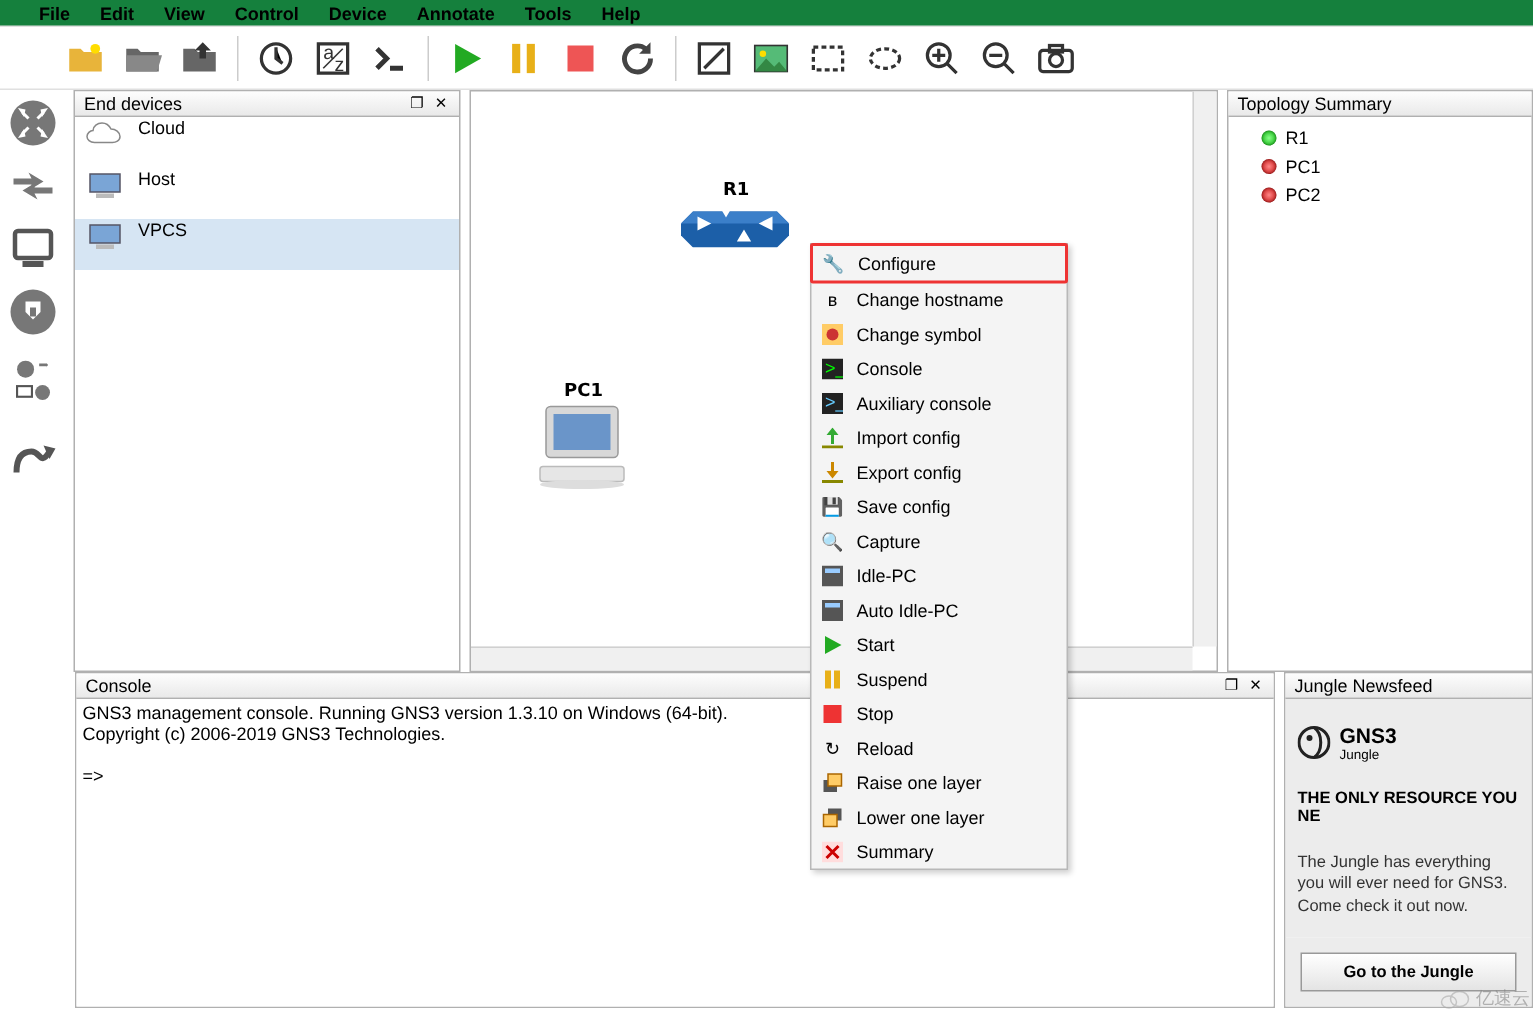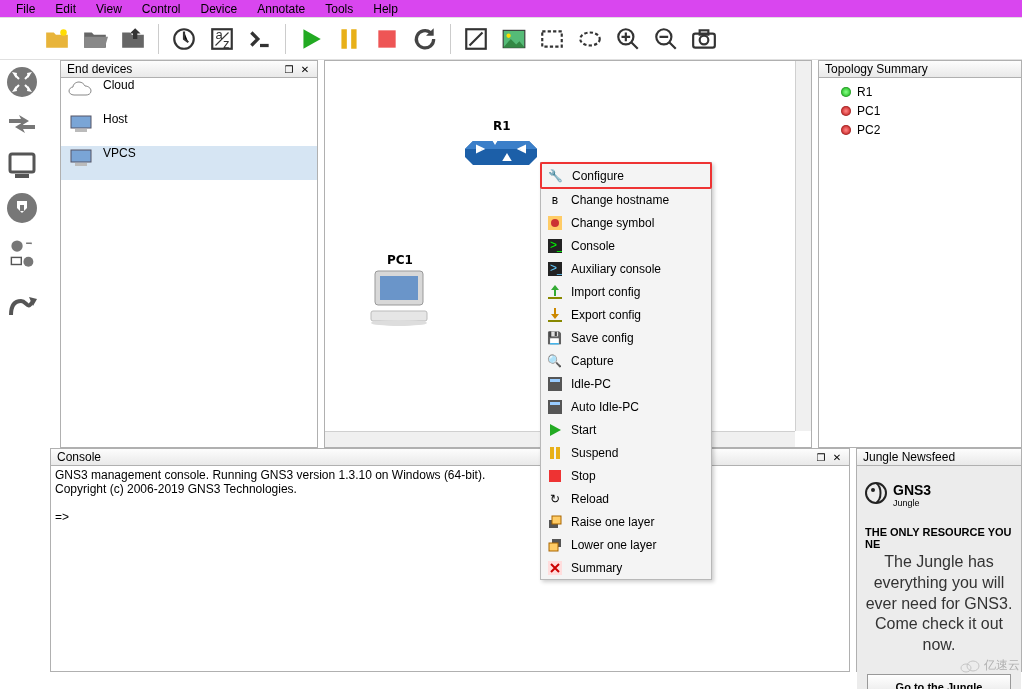--- a/index.html
+++ b/index.html
@@ -1,31 +1,31 @@
 <!DOCTYPE html>
 <html><head>
 <meta charset="utf-8">
 <style>
 * { box-sizing: border-box; margin: 0; padding: 0; font-family: "Segoe UI", Tahoma, sans-serif; font-size: 12px; }
 body { width: 1022px; height: 689px; background: #fff; overflow: hidden; position: relative; }
-.menubar { display: flex; padding: 2px 6px; background: #d946ef; border-bottom: 1px solid #e0e0e0; height: 18px; align-items: center; }
+.menubar { display: flex; padding: 2px 16px; background: #15803d; border-bottom: 1px solid #e0e0e0; height: 18px; align-items: center; font-weight: bold; }
 .menubar span { padding: 0 10px; cursor: default; }
 .toolbar { display: flex; align-items: center; padding: 4px 40px; gap: 4px; background: #fff; border-bottom: 1px solid #e0e0e0; height: 42px; }
 .toolbar .sep { width: 1px; height: 30px; background: #ccc; margin: 0 4px; }
 .tbtn { width: 34px; height: 34px; display: flex; align-items: center; justify-content: center; cursor: pointer; }
 .tbtn svg { width: 26px; height: 26px; }
 .main { display: flex; height: 388px; }
 .devrail { width: 44px; background: #fff; padding-top: 4px; display: flex; flex-direction: column; align-items: center; gap: 6px; }
 .devrail .rbtn { width: 36px; height: 36px; display: flex; align-items: center; justify-content: center; cursor: pointer; }
 .devrail .rbtn svg { width: 34px; height: 34px; }
 .panel { border: 1px solid #b0b0b0; position: relative; background: #fff; }
 .panel-title { background: linear-gradient(#fdfdfd,#e9e9e9); border-bottom: 1px solid #b0b0b0; padding: 2px 6px; font-family: "SimSun","NSimSun",monospace; display: flex; align-items: center; height: 17px; }
 .panel-title .spacer { flex: 1; }
 .pt-ico { width: 12px; height: 12px; margin-left: 4px; cursor: pointer; display: inline-flex; align-items: center; justify-content: center; font-size: 10px; }
-.devpanel { width: 258px; margin-left: 16px; }
+.devpanel { width: 258px; margin-left: 5px; }
 .devlist { }
 .devitem { display: flex; align-items: flex-start; height: 34px; padding-left: 6px; gap: 8px; cursor: default; }
 .devitem.selected { background: #d6e5f3; }
 .devitem .devicon { width: 28px; height: 24px; display: inline-flex; align-items: center; justify-content: center; }
 .canvas-wrap { flex: 1; margin: 0 6px; position: relative; border: 1px solid #b0b0b0; background: #fff; }
 .canvas-wrap .vscroll { position: absolute; right: 0; top: 0; bottom: 16px; width: 16px; background: #f0f0f0; border-left: 1px solid #d0d0d0; }
 .canvas-wrap .hscroll { position: absolute; left: 0; right: 16px; bottom: 0; height: 16px; background: #f0f0f0; border-top: 1px solid #d0d0d0; }
 .canvas-wrap .hscroll::before, .canvas-wrap .hscroll::after, .canvas-wrap .vscroll::before, .canvas-wrap .vscroll::after { content:""; position:absolute; width:0;height:0; }
 .node-label { position: absolute; font-weight: bold; font-family: "DejaVu Sans", sans-serif; }
 .node-router { position: absolute; }
@@ -34,23 +34,23 @@
 .topolist { padding: 4px 6px; }
 .topoitem { display: flex; align-items: center; gap: 6px; height: 19px; padding-left: 16px; cursor: default; }
 .led { width: 10px; height: 10px; border-radius: 50%; box-shadow: inset 0 0 2px rgba(0,0,0,.5); }
 .led.green { background: radial-gradient(#8f8,#0a0); }
 .led.red { background: radial-gradient(#f88,#b00); }
 .lower { display: flex; height: 224px; }
 .consolepanel { margin-left: 50px; flex: 1; display: flex; flex-direction: column; }
 .console-body { flex: 1; font-family: "SimSun","NSimSun",monospace; padding: 2px 4px; white-space: pre-wrap; background: #fff; }
 .junglepanel { width: 166px; margin-left: 6px; display: flex; flex-direction: column; }
 .jungle-body { flex: 1; background: #ececec; padding: 16px 8px 8px 8px; display: flex; flex-direction: column; }
-.jungle-body .gnslogo { display: flex; gap: 6px; margin-bottom: 18px; }
+.jungle-body .gnslogo { display: flex; align-items: center; gap: 6px; margin-bottom: 18px; }
 .jungle-body .j-head { font-weight: bold; font-size: 11px; }
-.jungle-body .j-text { font-size: 16px; color: #333; margin-top: 2px; line-height: 1.3; text-align: center; }
+.jungle-body .j-text { font-size: 11px; color: #333; margin-top: 18px; line-height: 1.3; }
 .jungle-btn-row { background: #ececec; padding: 10px; }
 .jungle-btn { width: 100%; height: 26px; background: linear-gradient(#fff,#e4e4e4); border: 1px solid #999; font-weight: bold; font-size: 11px; cursor: pointer; }
 .ctxmenu { position: absolute; left: 540px; top: 162px; width: 172px; background: #f4f4f4; border: 1px solid #b8b8b8; box-shadow: 2px 2px 4px rgba(0,0,0,.2); z-index: 100; }
 .ctxitem { display: flex; align-items: center; height: 23px; padding-left: 6px; gap: 8px; cursor: default; }
 .ctxitem.hl { border: 2px solid #e33; height: 27px; border-radius: 2px; margin: -1px; }
 .ctxitem .cicon { width: 16px; height: 16px; display: inline-flex; align-items: center; justify-content: center; }
 .watermark { position: absolute; right: 2px; bottom: 15px; opacity: .6; font-size: 11px; color: #888; display: flex; align-items: center; gap: 4px; }
 </style>
 </head>
 <body>

